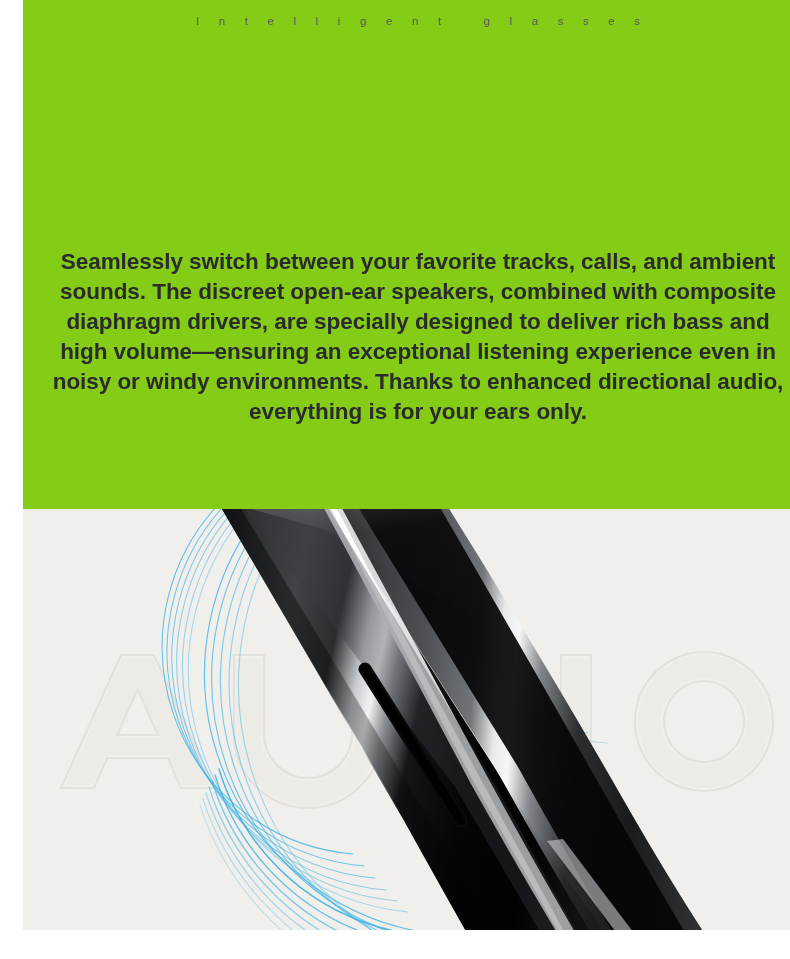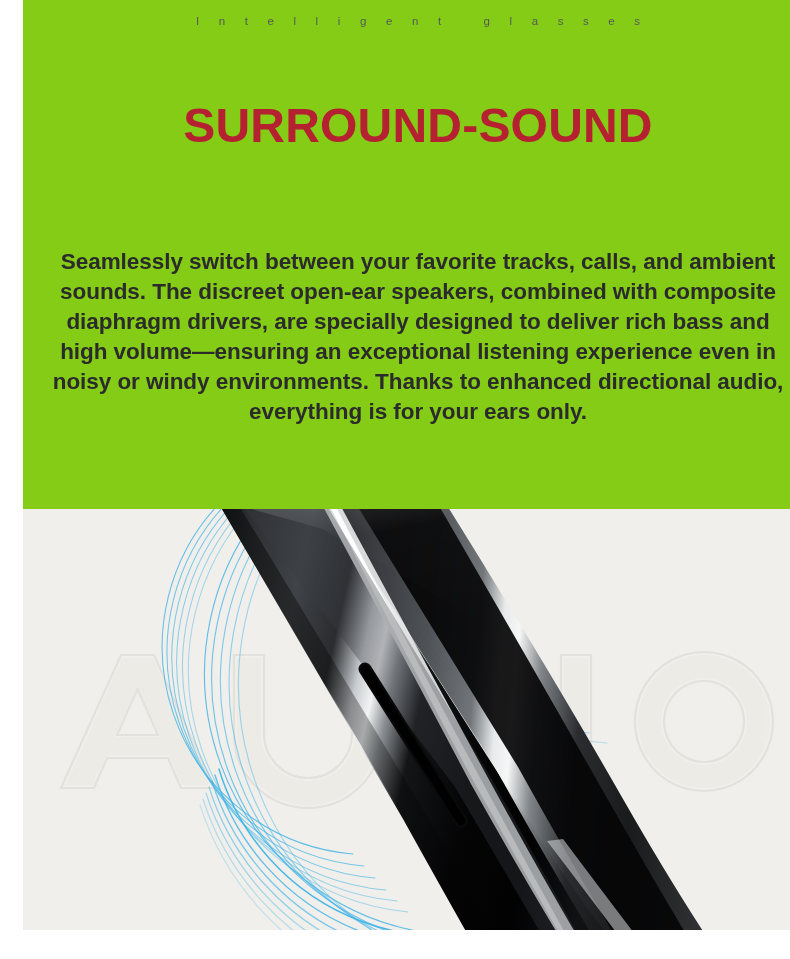--- a/index.html
+++ b/index.html
@@ -95,21 +95,20 @@
 </head>
 <body>
 
 <div class="page">
 
   <div class="kicker-wrap">
     <div class="kicker">Intelligent glasses</div>
   </div>
 
   <div class="headline">
-    <div>SURROUND-SOUND</div>
   </div>
 
   <div class="body-copy">Seamlessly switch between your favorite tracks, calls, and ambient sounds. The discreet open-ear speakers, combined with composite diaphragm drivers, are specially designed to deliver rich bass and high volume—ensuring an exceptional listening experience even in noisy or windy environments. Thanks to enhanced directional audio, everything is for your ears only.</div>
 
   <div class="hero">
     <svg viewBox="0 0 790 450" xmlns="http://www.w3.org/2000/svg">
       <defs>
 
         <linearGradient id="armMain" x1="0" y1="0" x2="1" y2="0.25">
           <stop offset="0.00" stop-color="#1a1b1d"></stop>

